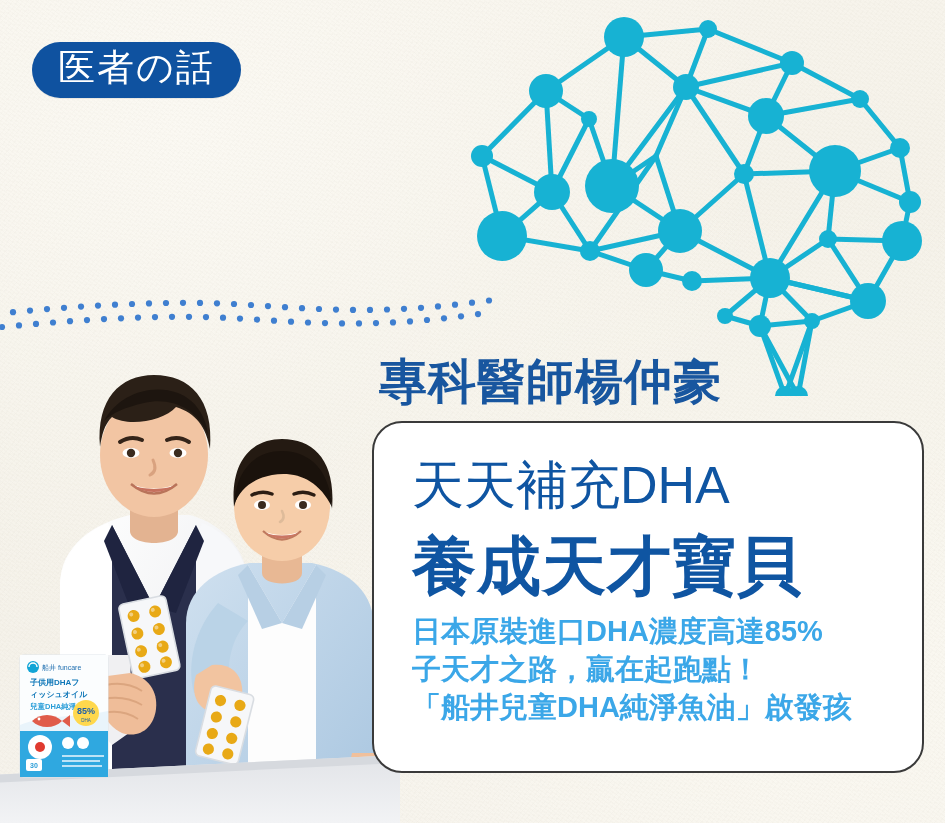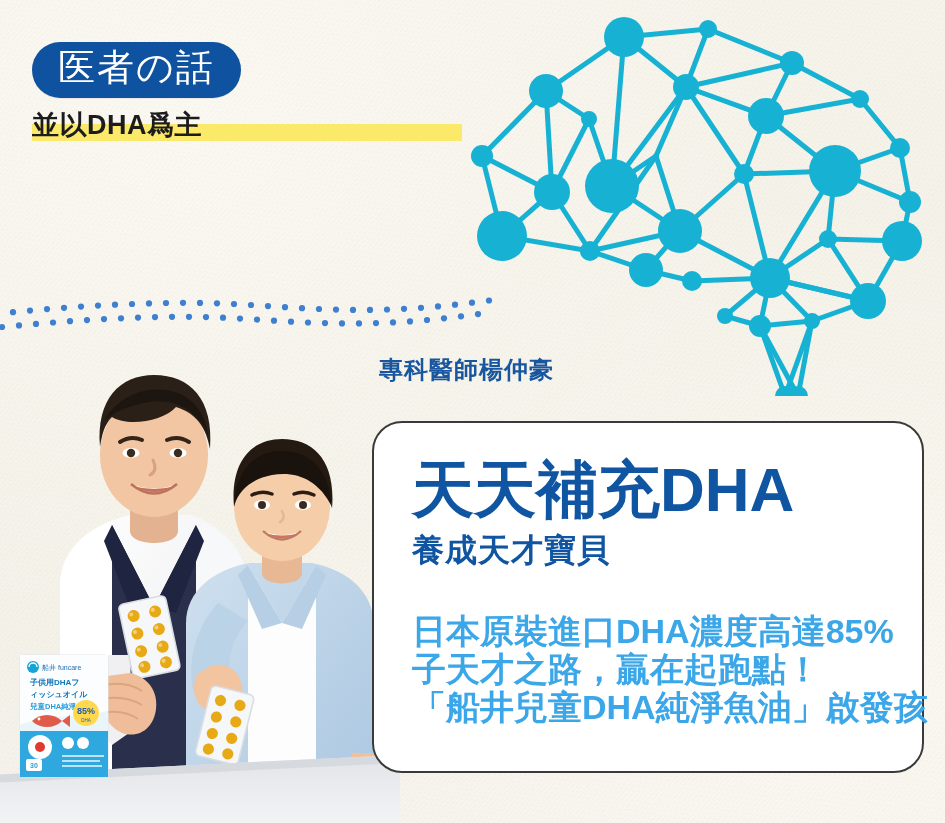--- a/index.html
+++ b/index.html
@@ -55,49 +55,49 @@
   .wave.w1{top:296px;}
   .wave.w2{top:308px;}
 
   
   #brain{position:absolute;left:440px;top:-4px;}
 
   
   .doctor-name{
     position:absolute;left:379px;top:357px;
     color:#18569f;font-weight:bold;
-    font-size:24px;line-height:1.05;letter-spacing:1px;
+    font-size:48px;line-height:1.05;letter-spacing:1px;
     white-space:nowrap;
   }
 
   
   #photo{position:absolute;left:0;top:355px;width:400px;height:468px;overflow:hidden;}
 
   
   .card{
     position:absolute;left:372px;top:421px;width:552px;height:352px;
     background:#ffffff;
     border:2px solid #3a3a3a;
     border-radius:30px;
     box-sizing:border-box;
   }
   .headline1{
     position:absolute;left:412px;top:459px;
-    color:#0f55a2;font-weight:bold;
-    font-size:62px;line-height:1.0;letter-spacing:0px;white-space:nowrap;
+    color:#0f55a2;font-weight:normal;
+    font-size:52px;line-height:1.0;letter-spacing:0px;white-space:nowrap;
   }
   .headline2{
     position:absolute;left:412px;top:534px;
     color:#0f55a2;font-weight:bold;
-    font-size:32px;line-height:1.0;letter-spacing:1px;white-space:nowrap;
+    font-size:64px;line-height:1.0;letter-spacing:1px;white-space:nowrap;
   }
   .subcopy{
     position:absolute;left:412px;top:612px;width:500px;
     color:#3ba7e8;font-weight:bold;
-    font-size:34px;line-height:38px;letter-spacing:0px;
+    font-size:29px;line-height:38px;letter-spacing:0px;
   }
   .subcopy span{display:block;white-space:nowrap;}
 </style>
 </head>
 <body>
 
 <div id="stage">
   <div id="grain"></div>
 
   <svg id="brain" width="505" height="400" viewBox="0 0 505 400" aria-hidden="true">
@@ -197,21 +197,20 @@
       <circle cx="320" cy="330" r="11"></circle>
       <circle cx="372" cy="325" r="8"></circle>
       <circle cx="345" cy="400" r="10"></circle>
       <circle cx="358" cy="400" r="10"></circle>
     </g>
   </svg>
 
   <div class="badge">医者の話</div>
 
   <div class="who-block">
-    <span class="who-line hl">並以DHA爲主</span>
   </div>
 
   <svg class="wave w1" width="500" height="26" viewBox="0 0 500 26" aria-hidden="true">
     <path id="wpath1" d="M2,18 C90,4 170,2 250,10 C330,18 410,14 498,4" fill="none" stroke="none"></path>
     <g fill="#3f7fd0">
       <circle cx="2" cy="18" r="3.1"></circle>
         <circle cx="19" cy="16.2" r="3.1"></circle>
         <circle cx="36" cy="14.6" r="3.1"></circle>
       <circle cx="53" cy="13.1" r="3.1"></circle>
         <circle cx="70" cy="11.8" r="3.1"></circle>

